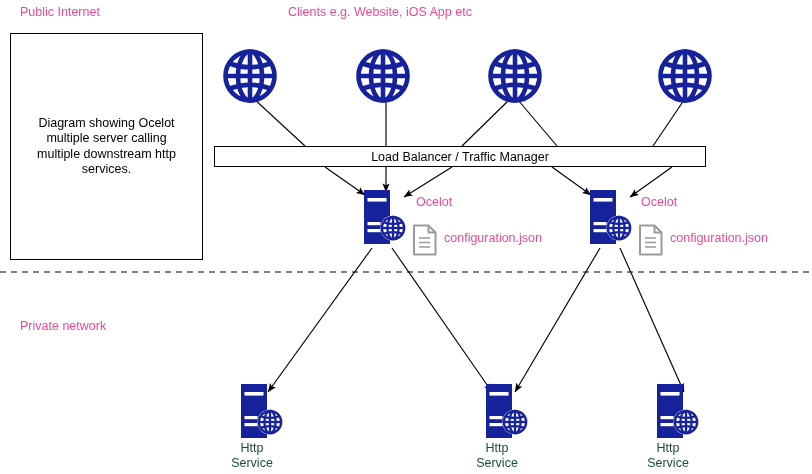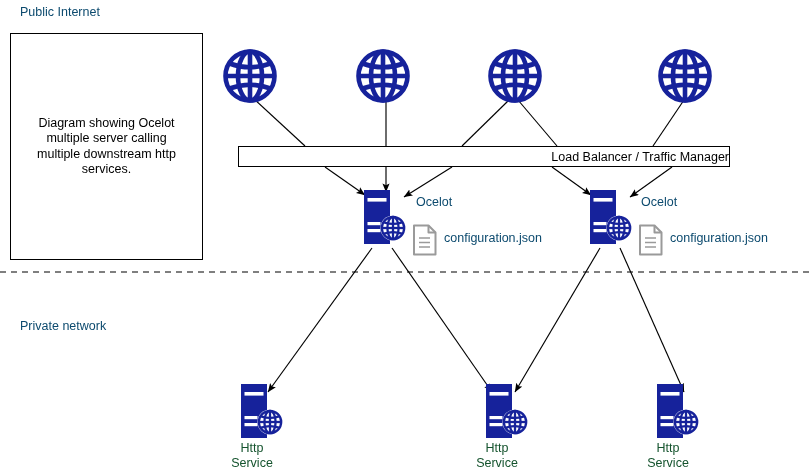--- a/index.html
+++ b/index.html
@@ -24,21 +24,21 @@
     left: 0;
     top: 0;
     width: 812px;
     height: 474px;
     pointer-events: none;
   }
   .lbl {
     position: absolute;
     font-size: 12.5px;
     line-height: 15px;
-    color: #0c4a6e;
+    color: #ec4899;
     white-space: nowrap;
   }
   .node-caption {
     position: absolute;
     font-size: 12.5px;
     line-height: 15px;
     text-align: center;
     color: #14532d;
   }
   #desc-box {
@@ -62,30 +62,30 @@
     justify-content: center;
     text-align: center;
     font-size: 12.5px;
     line-height: 15.5px;
     padding: 0 24px;
     box-sizing: border-box;
     color: #000000;
   }
   #lb-bar {
     position: absolute;
-    left: 238px;
+    left: 214px;
     top: 146px;
     width: 492px;
     height: 21px;
     border: 1.3px solid #000000;
     background: #ffffff;
     box-sizing: border-box;
     display: flex;
     align-items: center;
-    justify-content: flex-end;
+    justify-content: center;
     font-size: 12.5px;
     color: #000000;
   }
   .globe-node {
     position: absolute;
     width: 56px;
     height: 56px;
   }
   .server-node {
     position: absolute;
@@ -101,20 +101,21 @@
 </style>
 </head>
 <body>
 
 <div id="canvas">
 
   <div class="lbl" style="left:20px; top:5px;">Public Internet</div>
 
   <div class="lbl" style="left:20px; top:291px;margin-top:28px;">Private network</div>
 
+  <div class="lbl" style="left:288px; top:5px;">Clients e.g. Website, iOS App etc</div>
 
   <div id="desc-box"></div>
   <div id="desc-text">Diagram showing Ocelot multiple server calling multiple downstream http services.</div>
 
   <div id="lb-bar">
     <span>Load Balancer / Traffic Manager</span>
   </div>
 
   <svg id="wires" viewBox="0 0 812 474">
     <defs>

